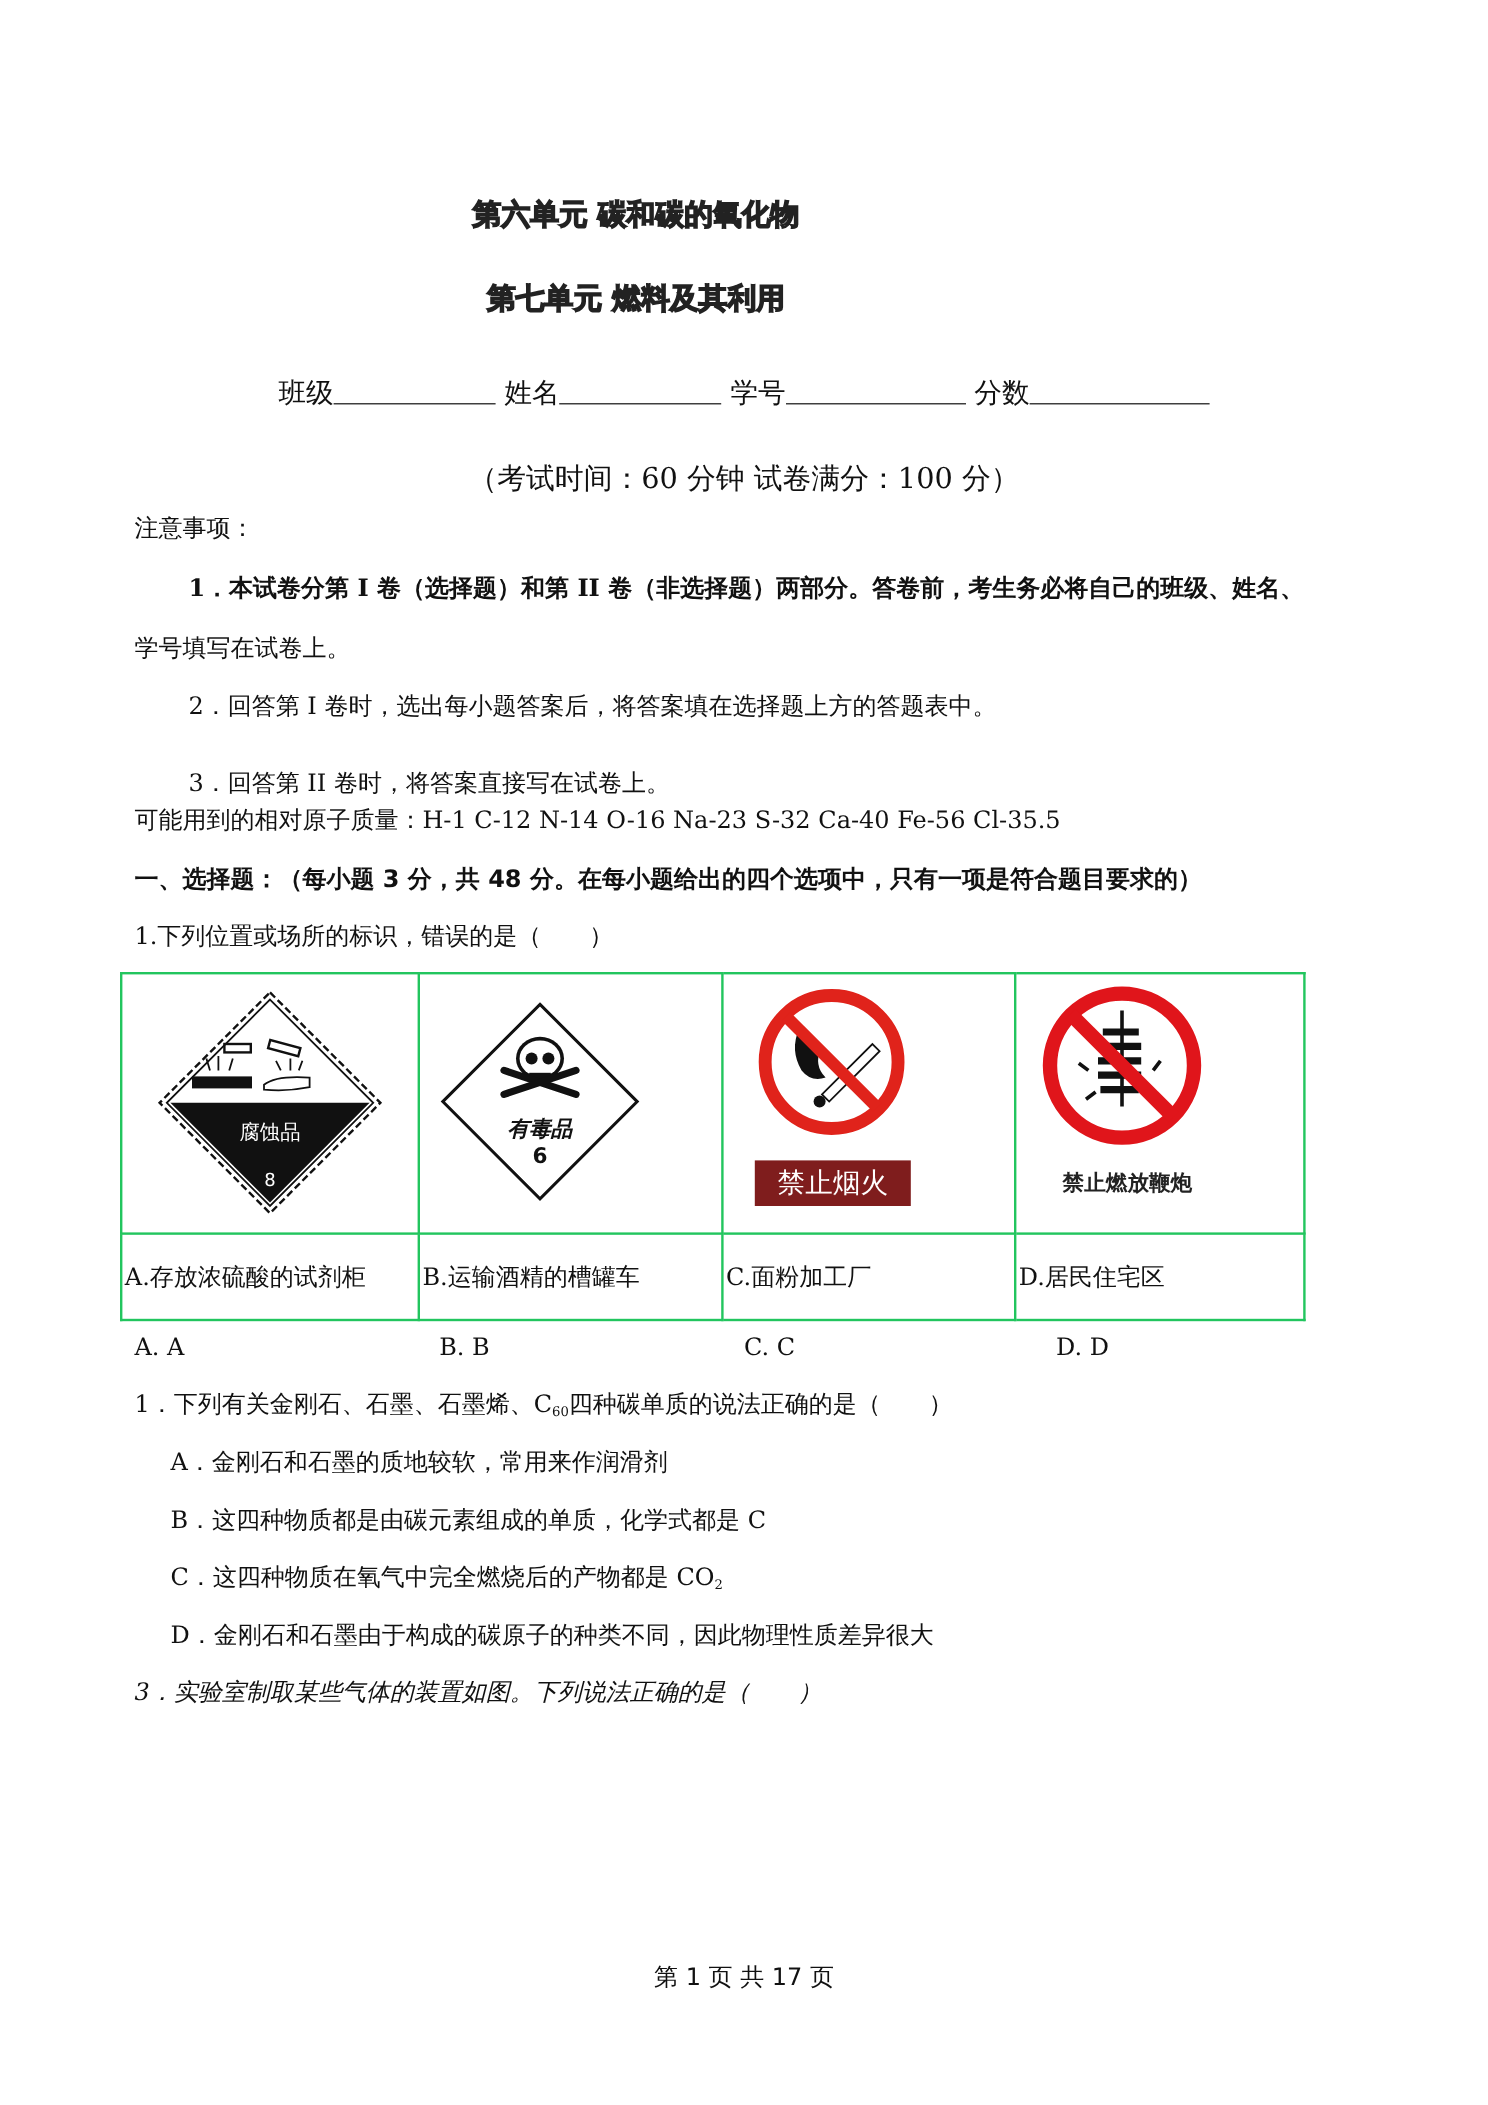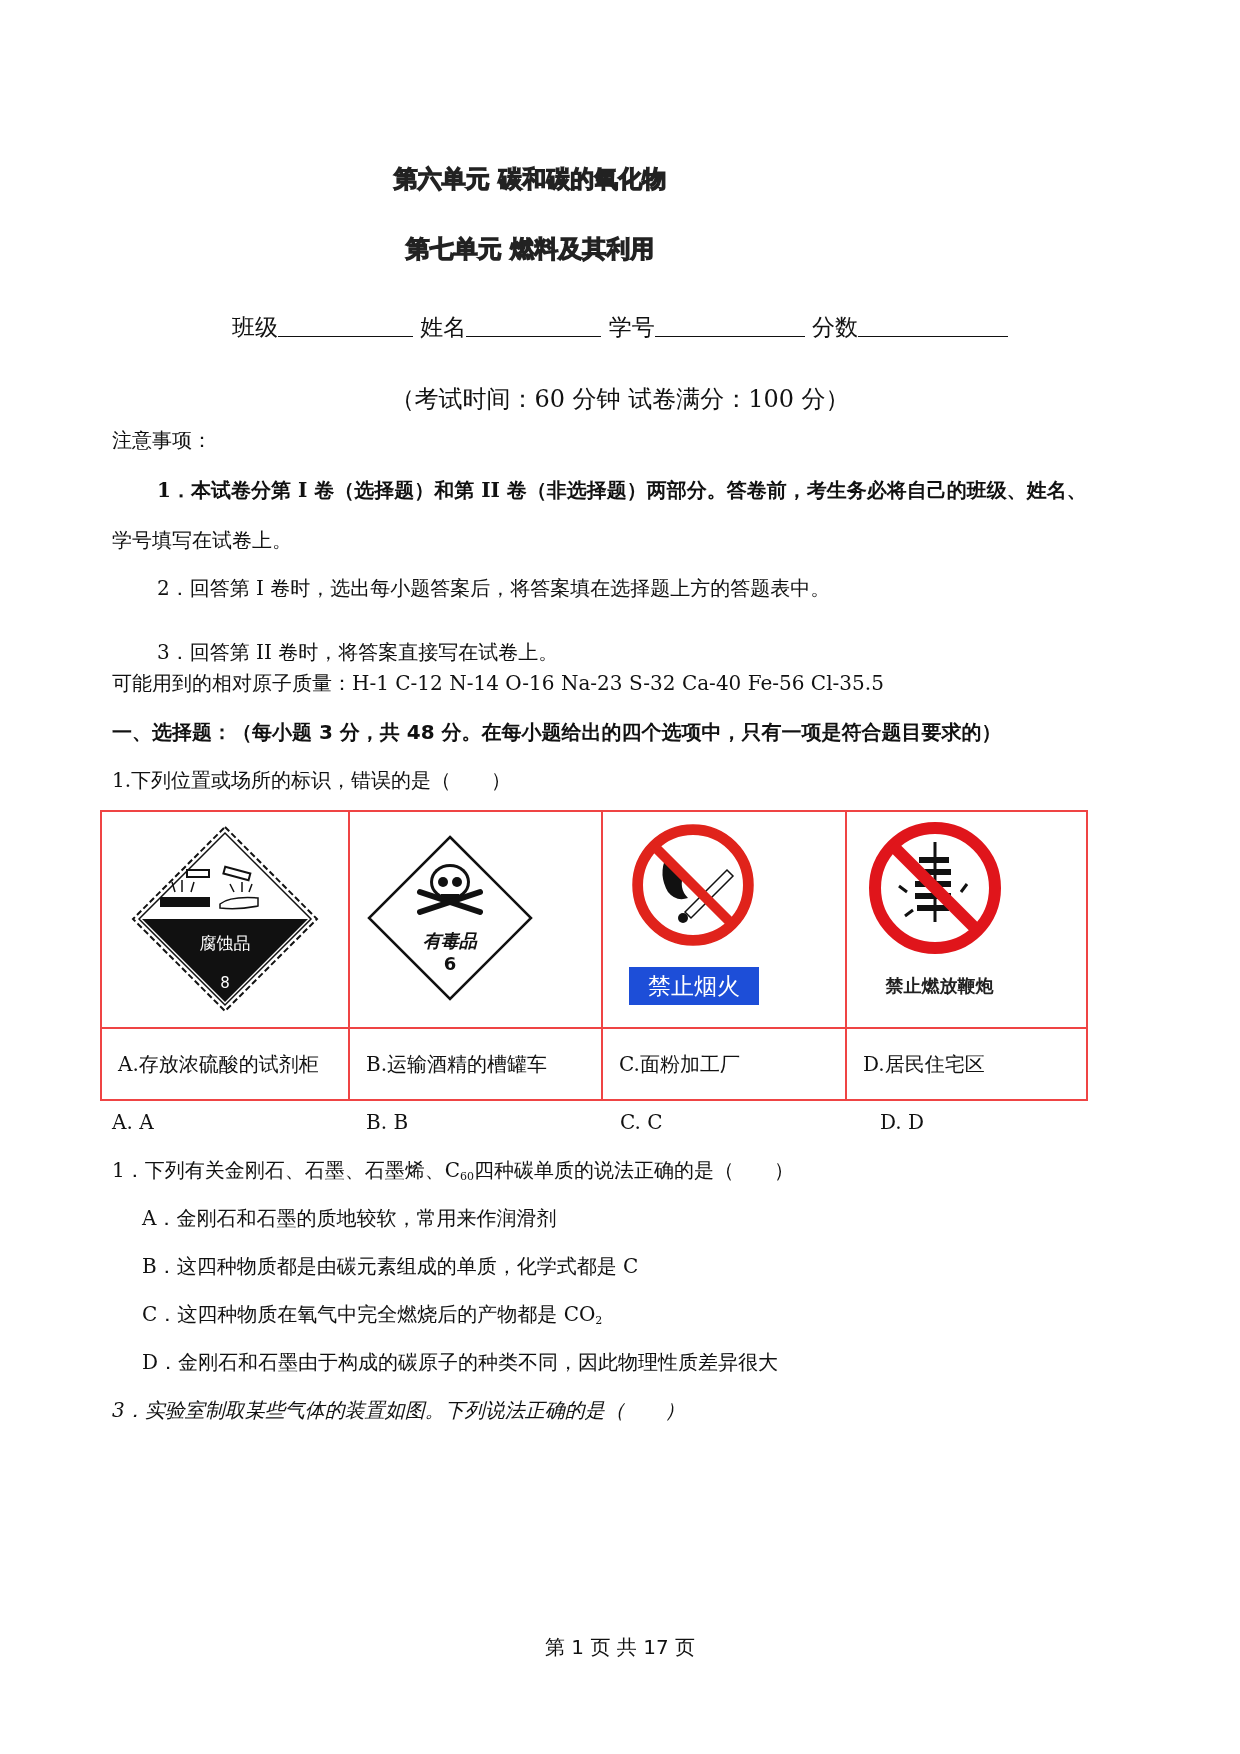--- a/index.html
+++ b/index.html
@@ -24,23 +24,23 @@
     .info-line .blank { display: inline-block; border-bottom: 1.5px solid #111; height: 22px; vertical-align: -2px; }
     .exam-time { left: 0; width: 1240px; text-align: center; font-size: 24px; }
     .line { font-size: 20px; line-height: 28px; }
     .sec-title { font-size: 20px; font-weight: bold; font-family: "DejaVu Sans", sans-serif; }
     sub { font-size: 11px; vertical-align: -3px; }
 
     table.signs {
       position: absolute; left: 100px; top: 810px;
       border-collapse: collapse; table-layout: fixed;
     }
-    table.signs td { border: 2px solid #ef4444; padding: 0; vertical-align: middle; margin-left: 38px; }
+    table.signs td { border: 2px solid #22c55e; padding: 0; vertical-align: middle; margin-left: 38px; }
     table.signs tr.img-row td { height: 215px; }
-    table.signs tr.label-row td { height: 70px; font-size: 20px; padding-left: 16px; }
+    table.signs tr.label-row td { height: 70px; font-size: 20px; padding-left: 2px; }
     .sign-box { position: relative; width: 100%; height: 215px; }
     .answers span { position: absolute; font-size: 20px; }
     .footer { left: 0; width: 1240px; text-align: center; font-family: "DejaVu Sans", sans-serif; font-size: 20px; }
   </style>
 </head>
 <body>
 
 <div class="abs title" style="top:163px;">第六单元 碳和碳的氧化物</div>
 <div class="abs title" style="top:233px;">第七单元 燃料及其利用</div>
 
@@ -113,21 +113,21 @@
     <td>
       <div class="sign-box">
         <svg width="242" height="215" viewBox="0 0 242 215">
           <circle cx="90" cy="73" r="60" fill="#fff" stroke="#e0231b" stroke-width="1.5"></circle>
           <circle cx="90" cy="73" r="55" fill="#fff" stroke="#e0231b" stroke-width="10"></circle>
           <path d="M63 45 q-8 18 2 35 q8 10 20 6 q-10 -10 -4 -24 q-14 0 -18 -17 z" fill="#111"></path>
           <path d="M82 100 l42 -42 l6 6 l-42 42 z" fill="#fff" stroke="#111" stroke-width="1.5"></path>
           <circle cx="80" cy="106" r="5" fill="#111"></circle>
           <line x1="52" y1="35" x2="128" y2="111" stroke="#e0231b" stroke-width="10"></line>
         </svg>
-        <div class="abs" style="left:26px; top:155px; width:130px; height:38px; background:#1d4ed8; color:#fff; text-align:center; line-height:38px; font-family:'DejaVu Sans',sans-serif; font-size:23px;">禁止烟火</div>
+        <div class="abs" style="left:26px; top:155px; width:130px; height:38px; background:#7f1d1d; color:#fff; text-align:center; line-height:38px; font-family:'DejaVu Sans',sans-serif; font-size:23px;">禁止烟火</div>
       </div>
     </td>
 
     <td>
       <div class="sign-box">
         <svg width="239" height="215" viewBox="0 0 239 215">
           <circle cx="88" cy="76" r="60" fill="#fff" stroke="#e0151b" stroke-width="12"></circle>
 
           <line x1="88" y1="30" x2="88" y2="110" stroke="#111" stroke-width="3"></line>
           <path d="M72 48 h30 M70 60 h34 M68 72 h36 M68 84 h36 M70 96 h32" stroke="#111" stroke-width="6"></path>

